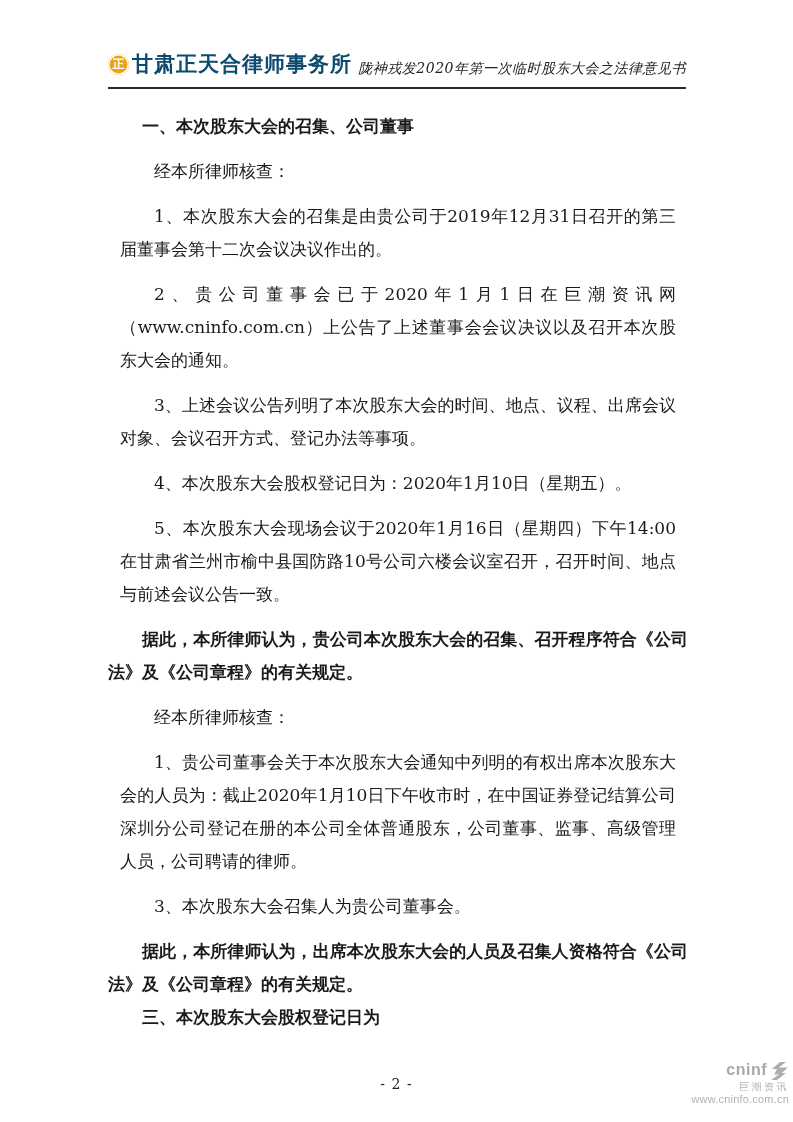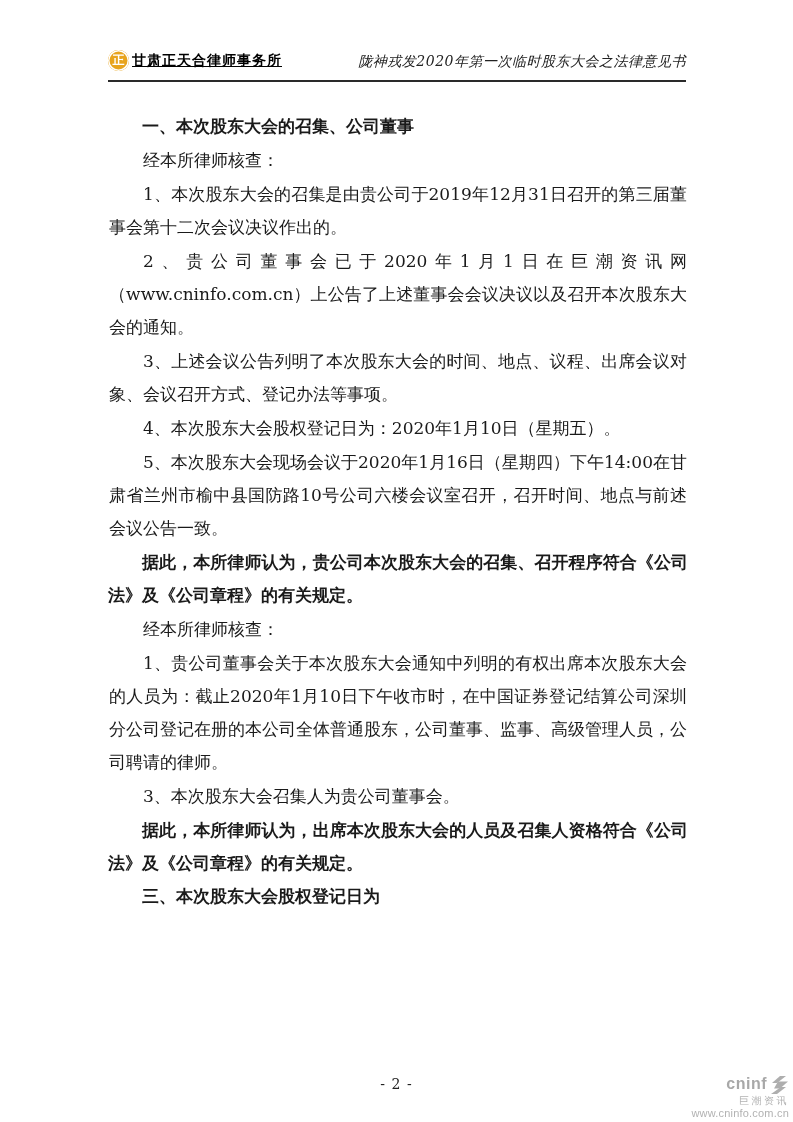--- a/index.html
+++ b/index.html
@@ -23,50 +23,50 @@
   .firm-logo{
     width:21px;height:21px;border-radius:50%;
     background:#E8A41D;
     color:#ffffff;
     font-family:"DejaVu Sans", sans-serif;
     font-weight:bold;font-size:12px;line-height:21px;text-align:center;
     box-shadow:inset 0 0 0 1.5px #ffffff, inset 0 0 0 3px #E8A41D;
     flex:0 0 auto;
   }
   .firm-name{
-    font-size:14px;font-weight:bold;letter-spacing:1px;color:#000000;text-decoration:underline;
+    font-size:21px;font-weight:bold;letter-spacing:1px;color:#0c4a6e;
   }
   .doc-title{
     font-size:14px;font-style:italic;letter-spacing:0.5px;color:#222;
     white-space:nowrap;
   }
   
   .doc-body{
     position:absolute;left:108px;top:110px;width:580px;
     font-size:17px;line-height:33px;
     text-align:justify;
   }
-  .para{ text-indent:2em; margin:1px; }
+  .para{ text-indent:2em; margin:12px; }
   .h{
     font-family:"DejaVu Sans", sans-serif;
     font-weight:bold; text-indent:2em; margin:0;
   }
   .pb{
     font-family:"DejaVu Sans", sans-serif;
     font-weight:bold; text-indent:2em; margin:0;
   }
   .gap-before{ margin-top:33px; }
   
   .page-number{
     position:absolute;left:0;bottom:30px;width:100%;
     text-align:center;font-size:14px;color:#222;
     letter-spacing:1px;
   }
   .cninfo{
-    position:absolute;right:4px;bottom:2px;
+    position:absolute;right:4px;bottom:16px;
     text-align:right;
     color:#aeaeae;
     font-family:"Liberation Sans", sans-serif;
     line-height:1.15;
   }
   .cninfo-top{display:flex;align-items:center;justify-content:flex-end;gap:2px;}
   .cninfo-word{font-size:16px;font-weight:bold;letter-spacing:0.5px;color:#a8a8a8;}
   .cninfo-swirl{width:20px;height:18px;flex:0 0 auto;}
   .cninfo-sub{font-size:10px;letter-spacing:2.5px;color:#b2b2b2;margin-top:1px;}
   .cninfo-url{font-size:11px;color:#b2b2b2;margin-top:1px;letter-spacing:0.2px;}

